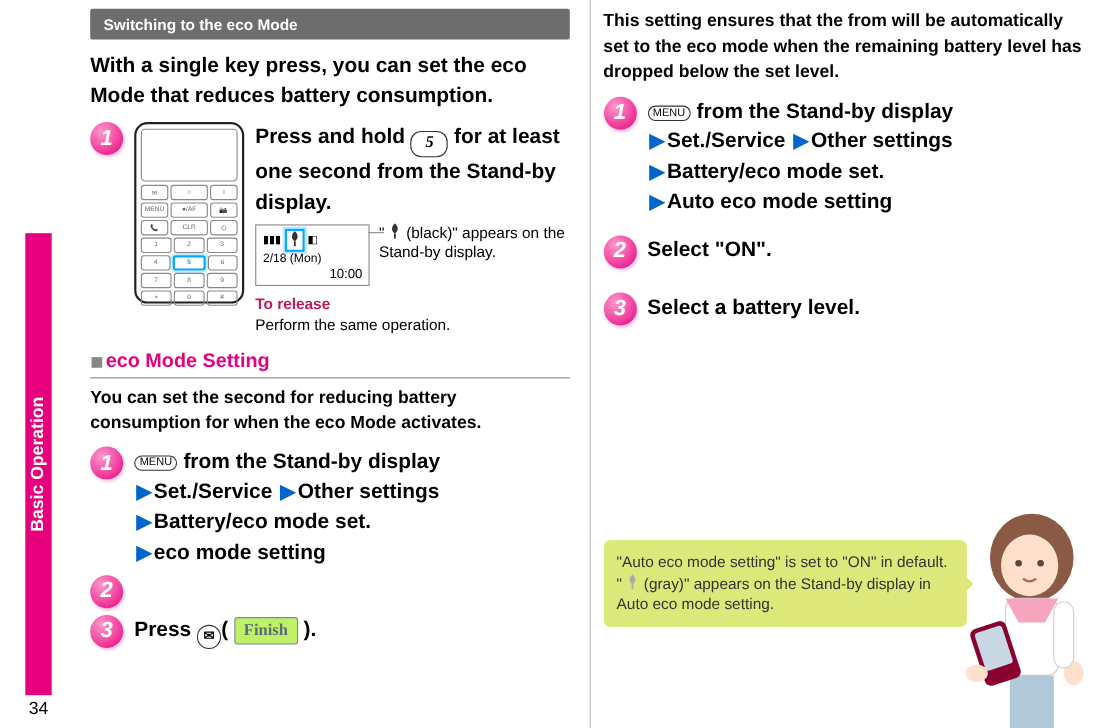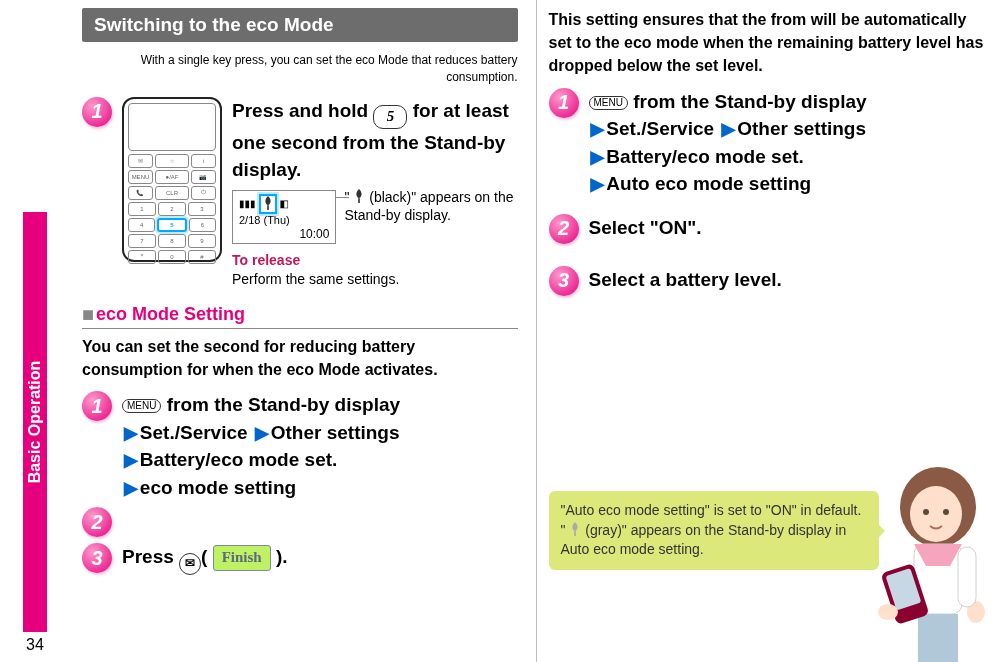--- a/index.html
+++ b/index.html
@@ -49,31 +49,30 @@
   .col {
     width: 50%;
     padding: 8px 18px 12px 12px;
     position: relative;
   }
   .col.left { border-right: 1px solid #bdbdbd; }
   .h1bar {
     background: #6d6d6d;
     color: #fff;
     font-weight: bold;
-    font-size: 19px;
+    font-size: 14px;
     padding: 6px 12px;
     border-radius: 2px;
     margin-bottom: 10px;
   }
   .intro {
-    font-weight: normal;
-    font-size: 12px;
+    font-weight: bold;
+    font-size: 19px;
     line-height: 1.45;
     margin-bottom: 10px;
-    text-align: right;
   }
   .stepwrap {
     margin: 6px 0 6px 0;
   }
   .step {
     display: flex;
     align-items: flex-start;
     gap: 10px;
     position: relative;
   }
@@ -312,34 +311,34 @@
               <div class="mini-stat">
                 <div class="top">
                   <span>▮▮▮</span>
                   <span class="hl">
                     <svg class="ecoicon black" width="10" height="12" viewBox="0 0 10 12">
                         <path class="stem" d="M5 0 C2 3 2 6 5 8 C8 6 8 3 5 0 M4.3 8 h1.4 v4 h-1.4 z"></path>
                       </svg>
                   </span>
                   <span>◧</span>
                 </div>
-                <div style="font-size:11px;">2/18 (Thu)</div>
+                <div style="font-size:11px;">2/18 (Mon)</div>
                 <div class="time">10:00</div>
                 <div class="lead"></div>
               </div>
               <div class="annot">
                 <span>" </span>
                 <svg class="ecoicon black" width="10" height="12" viewBox="0 0 10 12">
                     <path class="stem" d="M5 0 C2 3 2 6 5 8 C8 6 8 3 5 0 M4.3 8 h1.4 v4 h-1.4 z"></path>
                   </svg>
                 <span> (black)" appears on the Stand-by display.</span>
               </div>
             </div>
             <div class="torelease">To release</div>
-            <div class="annot" style="margin-top:2px;">Perform the same settings.</div>
+            <div class="annot" style="margin-top:2px;">Perform the same operation.</div>
           </div>
         </div>
       </div>
     </div>
 
     <div class="subhead m">
       <span class="sq">■</span><span>eco Mode Setting</span>
     </div>
     <div class="desc">You can set the second for reducing battery consumption for when the eco Mode activates.</div>
 

